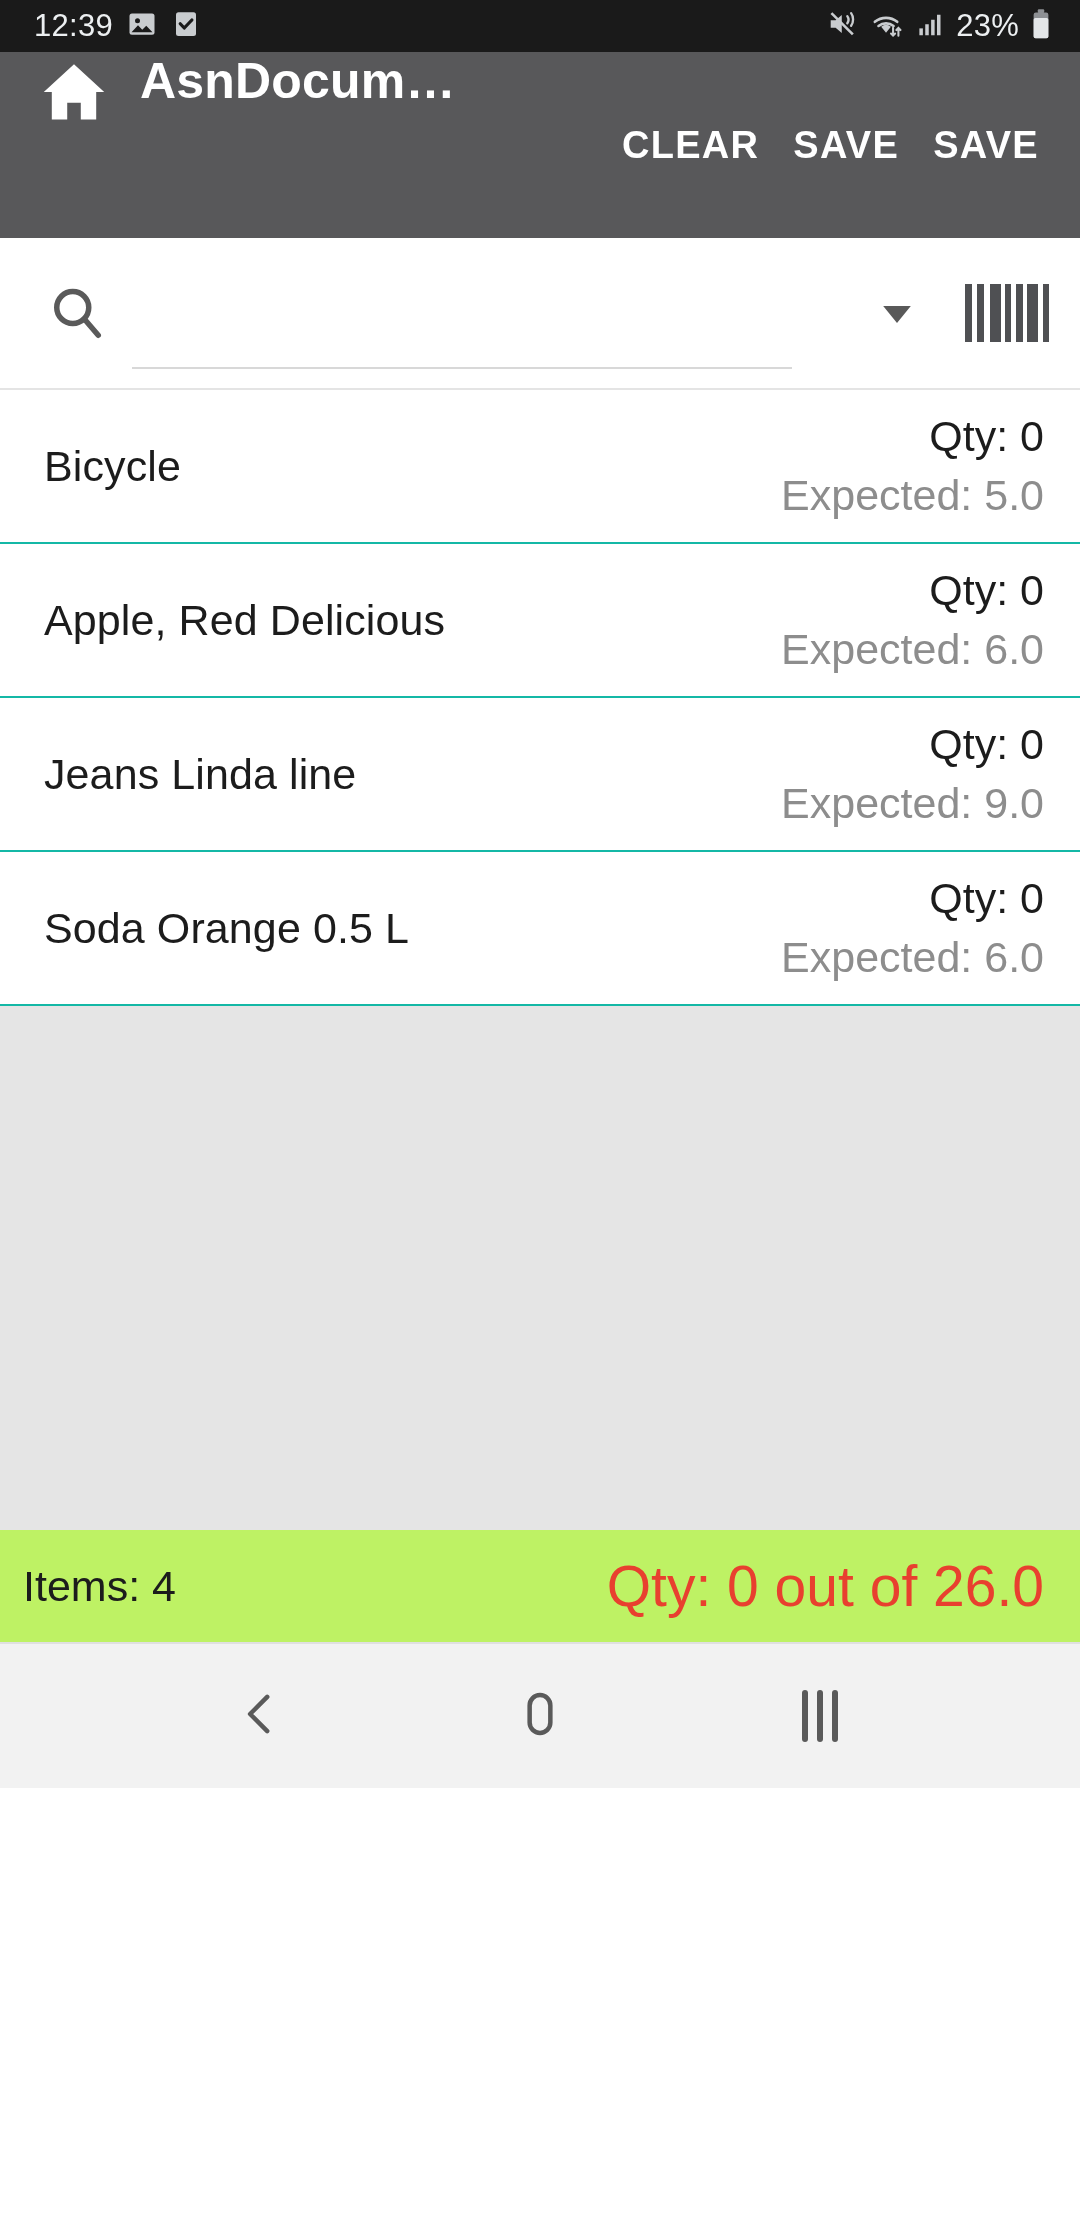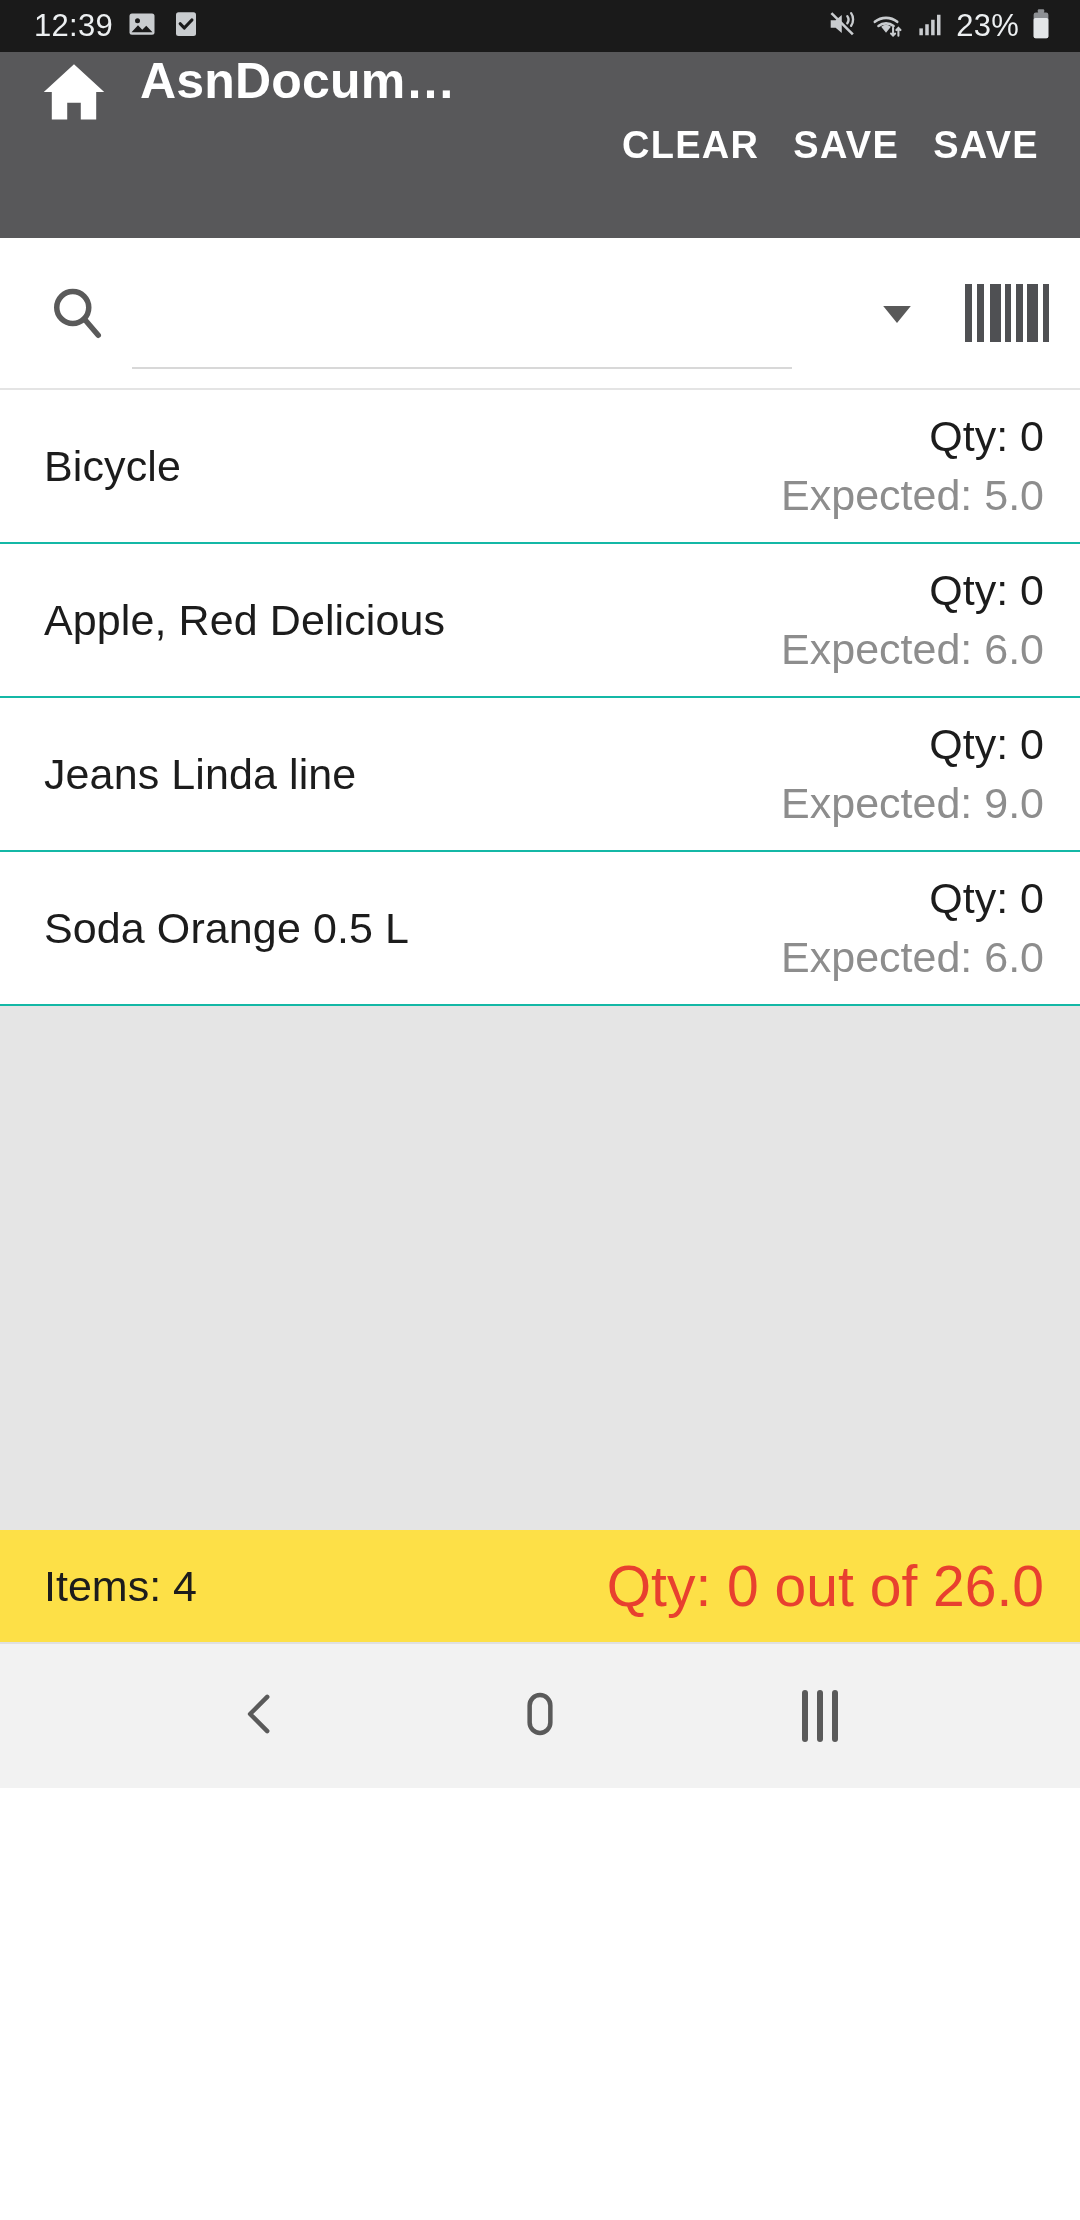--- a/index.html
+++ b/index.html
@@ -75,23 +75,23 @@
   .row-name { font-size:43px; color:#1c1c1c; letter-spacing:0.1px; }
   .row-right { text-align:right; display:flex; flex-direction:column; gap:10px; align-items:flex-end; }
   .row-qty { font-size:43px; color:#1c1c1c;margin-left:16px; }
   .row-exp { font-size:43px; color:#8d8d8d; }
 
   
   .filler { flex:1 1 auto; background:#e5e5e5; }
 
   
   .summary {
-    flex:0 0 114px; height:114px; background:#fde047;
+    flex:0 0 114px; height:114px; background:#bef264;
     display:flex; align-items:center; justify-content:space-between;
-    padding:0 36px 0 44px; border-bottom:2px solid #e0e0e0;
+    padding:0 36px 0 23px; border-bottom:2px solid #e0e0e0;
   }
   .sum-items { font-size:43px; color:#1c1c1c; }
   .sum-qty { font-size:57px; color:#e8402f; }
 
   
   .navbar {
     flex:0 0 144px; height:144px; background:#f2f2f2;
     display:flex; align-items:center; justify-content:space-around;
     padding:0 120px;
   }

